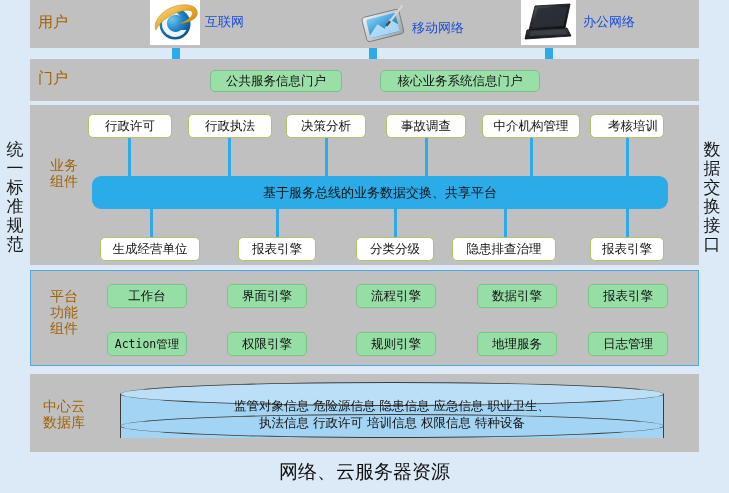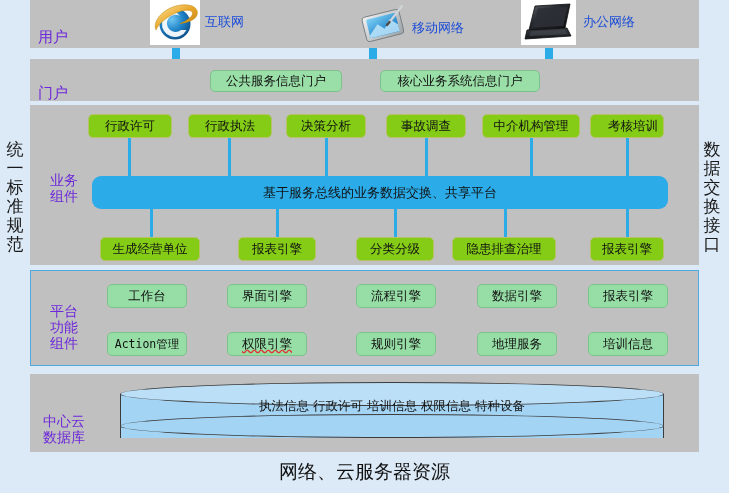--- a/index.html
+++ b/index.html
@@ -30,26 +30,25 @@
   
   .band{
     position:absolute;
     background:#C0C0C0;
     box-sizing:border-box;
   }
   .band-blueborder{border:1px solid #4FA8DF;}
 
   .row-label{
     position:absolute;
-    color:#6d28d9;
+    color:#a16207;
     font-size:14px;
     line-height:1.15;
     text-align:center;
     width:48px;
-    margin-top:15px;
   }
   .row-label span{display:block;}
 
   
   .node{
     position:absolute;
     box-sizing:border-box;
     border-radius:5px;
     display:flex;
     align-items:center;
@@ -57,31 +56,30 @@
     font-size:12.5px;
     color:#111;
     white-space:nowrap;
     text-align:center;
   }
   .node.green{
     background:#9BDFA8;
     border:1px solid #7FBF8C;
   }
   .node.lime{
-    background:#84cc16;
+    background:#ffffff;
     border:1px solid #B6C169;
   }
   .node.mint{
     background:#97DEA6;
     border:1px solid #7CC48C;
   }
   .node.mono{font-family:"DejaVu Sans Mono","Liberation Mono",monospace;font-size:11.5px;}
 
   .spell{
-    text-decoration:underline;
     text-decoration-color:#e03030;
     text-decoration-style:wavy;
     text-decoration-skip-ink:none;
   }
 
   
   #service-bus{
     position:absolute;
     background:#2BABE8;
     border-radius:9px;
@@ -284,32 +282,33 @@
   <div class="node mint" style="left:356px;top:284px;width:80px;height:24px;">流程引擎</div>
   <div class="node mint" style="left:477px;top:284px;width:80px;height:24px;">数据引擎</div>
   <div class="node mint" style="left:588px;top:284px;width:80px;height:24px;">报表引擎</div>
 
   <div class="node mint mono" style="left:107px;top:332px;width:80px;height:24px;">Action管理</div>
   <div class="node mint" style="left:227px;top:332px;width:80px;height:24px;">
     <span class="spell">权限引擎</span>
   </div>
   <div class="node mint" style="left:356px;top:332px;width:80px;height:24px;">规则引擎</div>
   <div class="node mint" style="left:477px;top:332px;width:80px;height:24px;">地理服务</div>
-  <div class="node mint" style="left:588px;top:332px;width:80px;height:24px;">培训信息</div>
+  <div class="node mint" style="left:588px;top:332px;width:80px;height:24px;">日志管理</div>
 
   <div class="band" style="left:30px;top:374px;width:669px;height:78px;"></div>
   <div class="row-label" style="left:33px;top:398px;width:62px;">
     <span>中心云</span>
     <span>数据库</span>
   </div>
 
   <div id="cylinder" style="left:120px;top:382px;width:544px;height:62px;">
     <div id="cyl-body"></div>
     <div id="cyl-bottom"></div>
     <div id="cyl-top"></div>
     <div id="cyl-text">
+      <span>监管对象信息 危险源信息 隐患信息 应急信息 职业卫生、</span>
       <span>执法信息 行政许可 培训信息 权限信息 特种设备</span>
     </div>
   </div>
 
   <div id="bottom-caption" style="left:0px;top:459px;">网络、云服务器资源</div>
 
 </div>
 
 </body></html>

